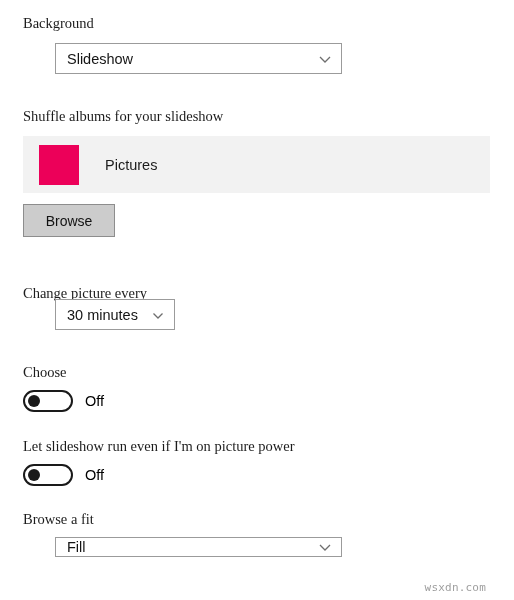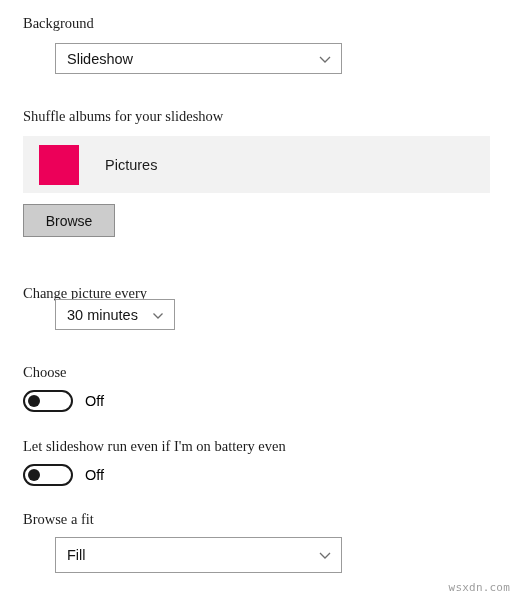--- a/index.html
+++ b/index.html
@@ -134,21 +134,21 @@
   .switch-label {
     margin-left: 12px;
     font-size: 14.5px;
     color: #000000;
     white-space: nowrap;
   }
 
   
   .watermark {
     position: absolute;
-    right: 4px;
+    right: 28px;
     bottom: 6px;
     font-family: "DejaVu Sans Mono", monospace;
     font-size: 11px;
     color: #9e9e9e;
     letter-spacing: 0.2px;
   }
 </style>
 </head>
 <body>
 
@@ -189,32 +189,32 @@
 
   <div class="section-label" style="left:23px; top:363px;">Choose</div>
 
   <div class="toggle-row" style="left:23px; top:390px;">
     <div class="switch">
       <span class="knob"></span>
     </div>
     <span class="switch-label">Off</span>
   </div>
 
-  <div class="section-label" style="left:23px; top:437px;">Let slideshow run even if I'm on battery even</div>
+  <div class="section-label" style="left:23px; top:437px;">Let slideshow run even if I'm on picture power</div>
 
   <div class="toggle-row" style="left:23px; top:464px;">
     <div class="switch">
       <span class="knob"></span>
     </div>
     <span class="switch-label">Off</span>
   </div>
 
   <div class="section-label" style="left:23px; top:510px;">Browse a fit</div>
 
-  <div class="combo wide" style="left:23px; top:537px; width:287px; height:36px;align-items:center;">
+  <div class="combo wide" style="left:23px; top:537px; width:287px; height:20px;align-items:center;">
     <span class="combo-value">Fill</span>
     <span class="chev">
       <svg width="16" height="16" viewBox="0 0 16 16">
         <path d="M3 6 L8 11 L13 6" fill="none" stroke="#6e6e6e" stroke-width="1.3"></path>
       </svg>
     </span>
   </div>
 
   <div class="watermark">wsxdn.com</div>
 

